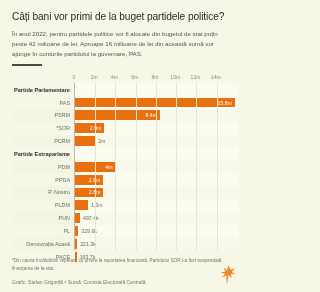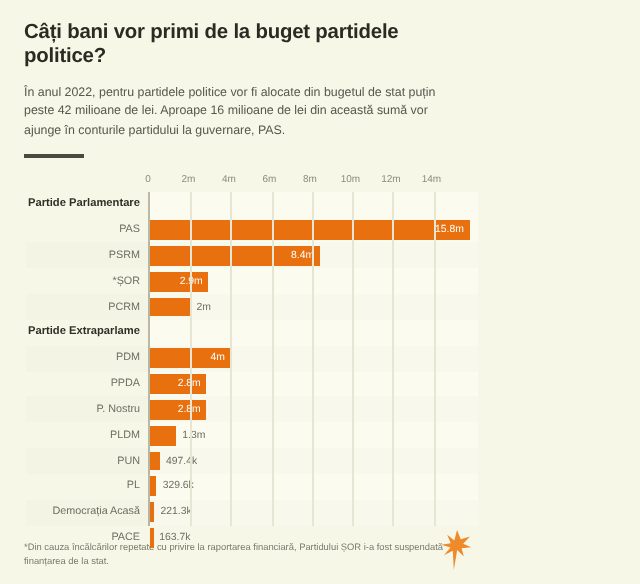--- a/index.html
+++ b/index.html
@@ -17,21 +17,21 @@
   }
   .page {
     width: 250px;
     height: 292px;
     box-sizing: border-box;
     padding: 11px 12px 0 12px;
     position: relative;
   }
   .title {
     font-size: 10.2px;
-    font-weight: bold;
+    font-weight: normal;
     line-height: 1.22;
     color: #2b2b24;
     letter-spacing: -0.1px;
     margin: 0 0 6px 0;
   }
   .subtitle {
     font-size: 6.2px;
     line-height: 1.55;
     color: #57574c;
     margin: 0 0 6px 0;

